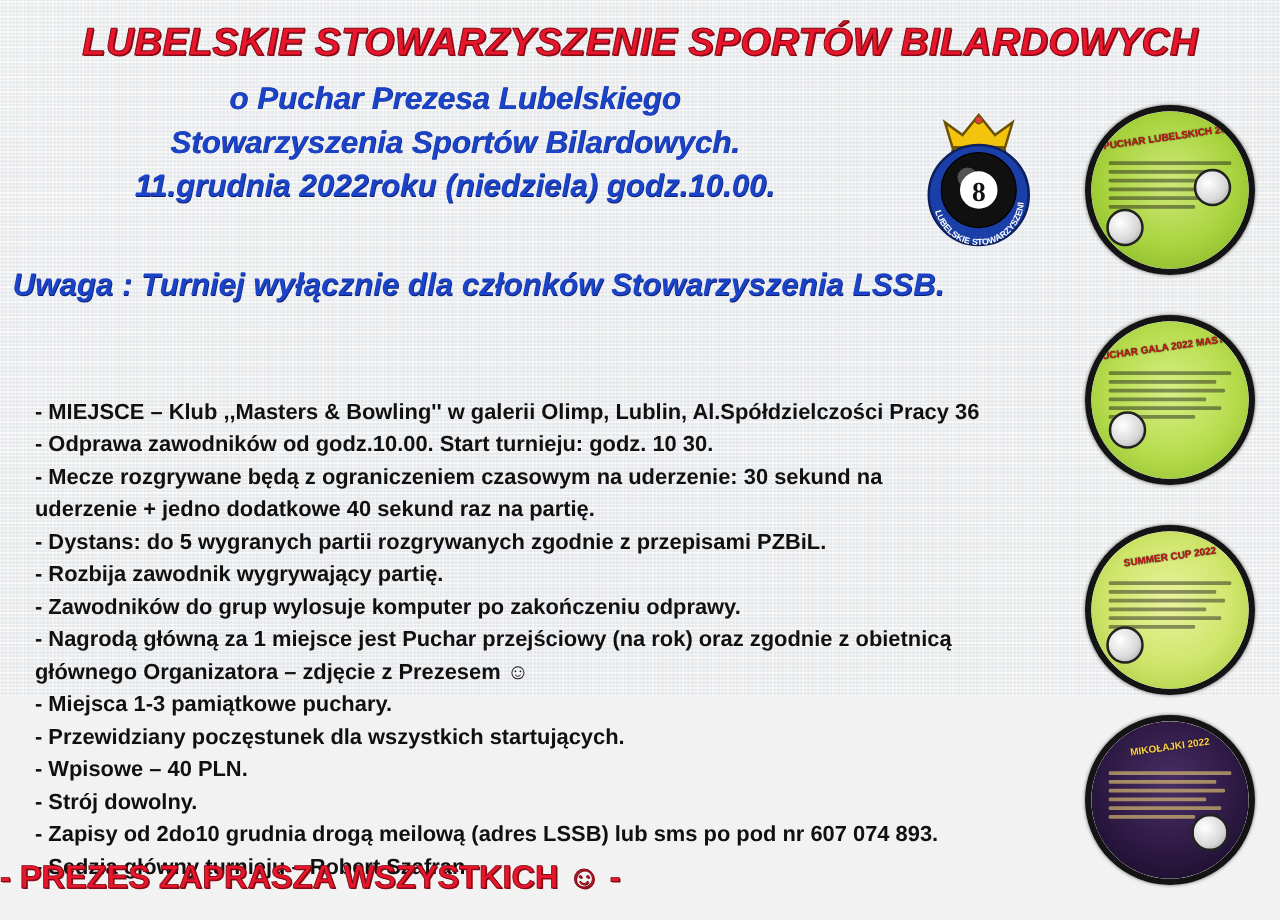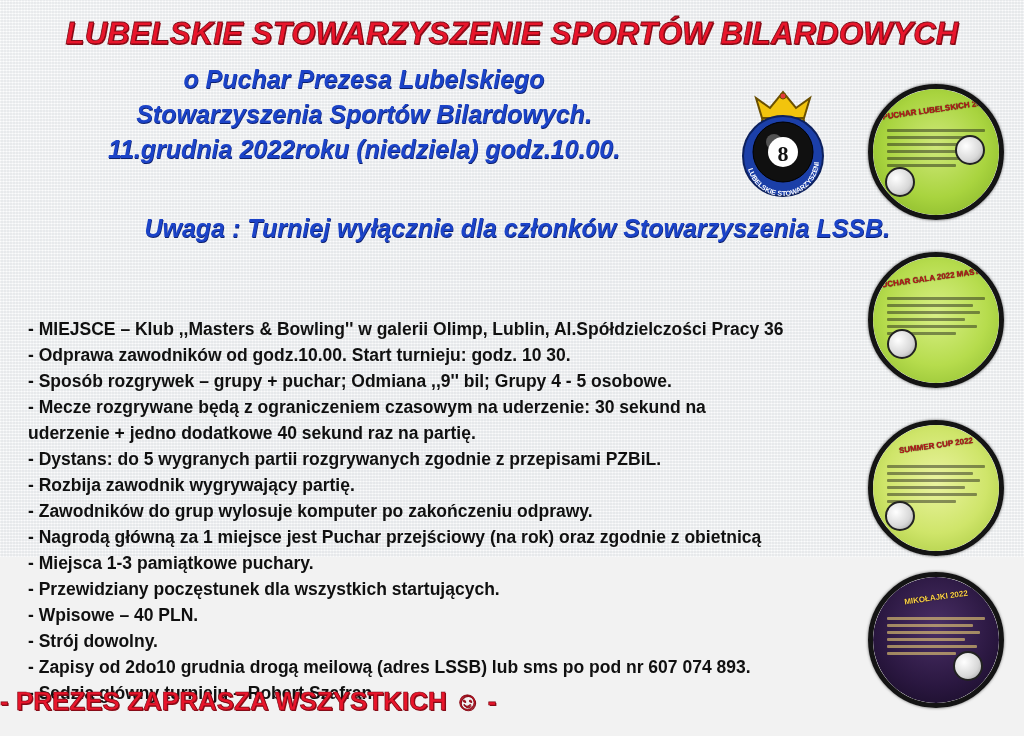--- a/index.html
+++ b/index.html
@@ -57,21 +57,21 @@
   .invite-block .l {
     display: block;
     white-space: nowrap;
   }
 
   .notice {
     position: absolute;
     top: 214px;
     left: 10px;
     width: 880px;
-    text-align: right;
+    text-align: left;
     color: #1b43c8;
     font-weight: bold;
     font-style: italic;
     font-size: 25px;
     text-shadow: 0.5px 0.5px 0 #0c1f6e;
   }
 
   
   .logo {
     position: absolute;
@@ -233,27 +233,27 @@
       <circle cx="52" cy="54" r="8" fill="rgba(255,255,255,0.28)"></circle>
       <circle cx="61" cy="64" r="15" fill="#ffffff"></circle>
       <text x="61" y="73" font-family="Liberation Serif, serif" font-size="22" font-weight="bold" fill="#111" text-anchor="middle">8</text>
     </svg>
   </div>
 
 
   <div class="rules">
     <div class="item">- MIEJSCE – Klub ,,Masters &amp; Bowling'' w galerii Olimp, Lublin, Al.Spółdzielczości Pracy 36</div>
     <div class="item">- Odprawa zawodników od godz.10.00. Start turnieju: godz. 10 30.</div>
-    <div class="item">- Sposób rozgrywek – grupy + puchar; Odmiana ,,9'' bil; Grupy 4 - 5 osobowe.</div>
     <div class="item">- Mecze rozgrywane będą z ograniczeniem czasowym na uderzenie: 30 sekund na</div>
     <div class="item cont">uderzenie + jedno dodatkowe 40 sekund raz na partię.</div>
     <div class="item">- Dystans: do 5 wygranych partii rozgrywanych zgodnie z przepisami PZBiL.</div>
     <div class="item">- Rozbija zawodnik wygrywający partię.</div>
     <div class="item">- Zawodników do grup wylosuje komputer po zakończeniu odprawy.</div>
     <div class="item">- Nagrodą główną za 1 miejsce jest Puchar przejściowy (na rok) oraz zgodnie z obietnicą</div>
+    <div class="item cont">głównego Organizatora – zdjęcie z Prezesem ☺</div>
     <div class="item">- Miejsca 1-3 pamiątkowe puchary.</div>
     <div class="item">- Przewidziany poczęstunek dla wszystkich startujących.</div>
     <div class="item">- Wpisowe – 40 PLN.</div>
     <div class="item">- Strój dowolny.</div>
     <div class="item">- Zapisy od 2do10 grudnia drogą meilową (adres LSSB) lub sms po pod nr 607 074 893.</div>
     <div class="item">- Sędzia główny turnieju – Robert Szafran.</div>
   </div>
 
   <div class="footer">- PREZES ZAPRASZA WSZYSTKICH ☺ -</div>
 

